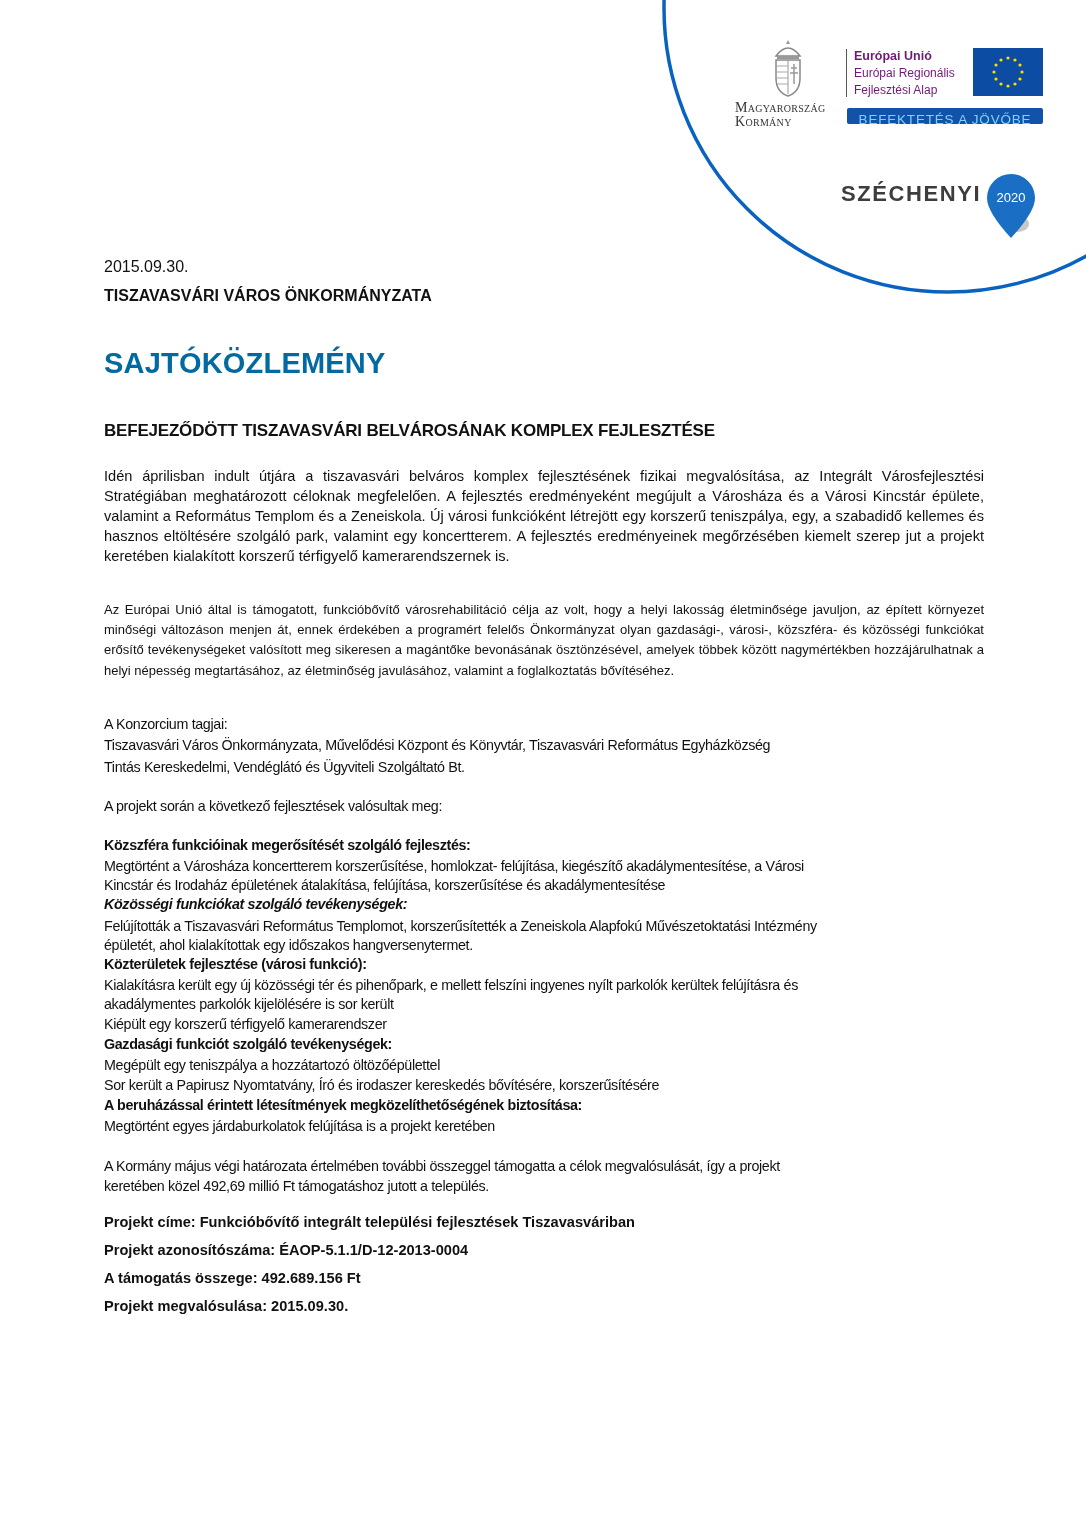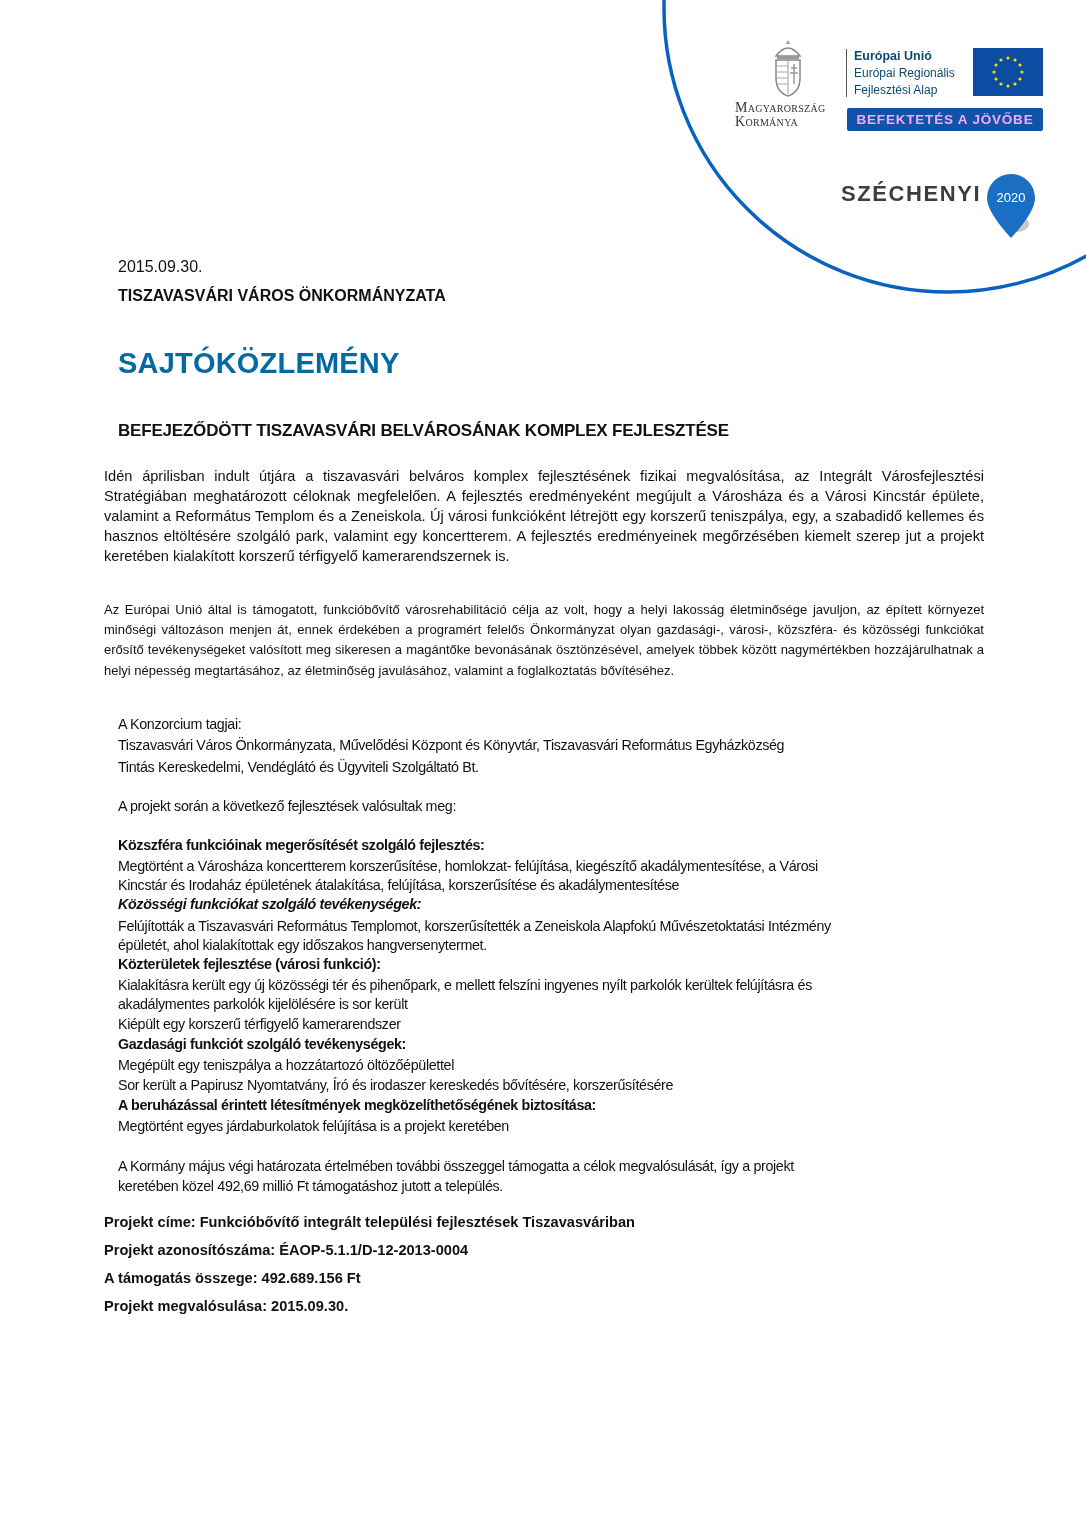--- a/index.html
+++ b/index.html
@@ -8,44 +8,44 @@
 
   .arc { position: absolute; left: 0; top: 0; width: 1086px; height: 320px; pointer-events: none; }
 
   
   .logo-block { position: absolute; }
   .crest { left: 768px; top: 38px; width: 40px; height: 60px; }
   .gov-name { position: absolute; left: 735px; top: 101px; width: 104px; 
               font-family: "Liberation Serif", serif; font-size: 14px; line-height: 14px;
               letter-spacing: 0.3px; color: #333; font-variant: small-caps; }
   .eu-divider { position: absolute; left: 846px; top: 49px; width: 1px; height: 48px; background: #555; }
-  .eu-text { position: absolute; left: 854px; top: 48px; font-size: 12px; line-height: 17px; color: #0c4a6e; }
+  .eu-text { position: absolute; left: 854px; top: 48px; font-size: 12px; line-height: 17px; color: #701a75; }
   .eu-text .b { font-weight: bold; font-size: 12.5px; }
   .eu-flag { position: absolute; left: 973px; top: 48px; width: 70px; height: 48px; background: #0d4ca3; }
-  .befektetes { position: absolute; left: 847px; top: 108px; width: 196px; height: 23px;
-                background: #1252a8; color: #f0abfc; font-weight: bold; font-size: 13.5px;
+  .befektetes { position: absolute; left: 847px; top: 108px; width: 196px; height: 16px;
+                background: #1252a8; color: #7dd3fc; font-weight: normal; font-size: 13.5px;
                 letter-spacing: 0.8px; text-align: center; line-height: 23px; border-radius: 2px; }
   .szechenyi { position: absolute; left: 841px; top: 181px; font-weight: bold; font-size: 22px;
                letter-spacing: 1.6px; color: #3d3d3d; }
   .pin { position: absolute; left: 981px; top: 172px; width: 60px; height: 70px; }
 
   
   .content { position: absolute; left: 104px; top: 0; width: 880px; }
   .date { position: absolute; top: 258px; font-size: 16px; }
   .org { position: absolute; top: 287px; font-size: 16px; font-weight: bold; }
   .title { position: absolute; top: 347px; font-size: 29px; font-weight: bold; color: #0369a1; letter-spacing: 0.2px; }
   .subtitle { position: absolute; top: 421px; font-size: 17px; font-weight: bold; letter-spacing: -0.2px; }
 
   .lead { position: absolute; top: 466px; width: 880px; font-size: 14.6px; font-weight: normal;
           line-height: 20px; text-align: justify; }
   .para { position: absolute; top: 576px; width: 880px; font-size: 13px; line-height: 20.2px;
           text-align: justify; margin-top: 24px; }
 
   .small { font-size: 14.3px; letter-spacing: -0.35px; }
-  .line { position: absolute; white-space: nowrap; margin-left: 14px; }
+  .line { position: absolute; white-space: nowrap; }
   .bold { font-weight: bold; }
 
   .footer-line { position: absolute; font-weight: bold; font-size: 14.6px; white-space: nowrap; }
 </style>
 </head>
 <body>
 
 <svg class="arc" viewBox="0 0 1086 320">
   <circle cx="948" cy="8" r="284" fill="none" stroke="#0a62c0" stroke-width="3.5"></circle>
 </svg>
@@ -57,21 +57,21 @@
   <path d="M8 22 h24 v18 Q32 54 20 58 Q8 54 8 40 Z" fill="none" stroke="#888" stroke-width="1.5"></path>
   <line x1="20" y1="22" x2="20" y2="56" stroke="#999" stroke-width="1"></line>
   <line x1="9" y1="28" x2="20" y2="28" stroke="#aaa"></line>
     <line x1="9" y1="34" x2="20" y2="34" stroke="#aaa"></line>
   <line x1="9" y1="40" x2="20" y2="40" stroke="#aaa"></line>
     <line x1="9" y1="46" x2="20" y2="46" stroke="#aaa"></line>
   <path d="M26 26 v20 M23 30 h6 M22 35 h8" stroke="#999" stroke-width="1.5"></path>
 </svg>
 <div class="gov-name">
   <div>Magyarország</div>
-  <div>Kormánya</div>
+  <div>Kormány</div>
 </div>
 
 <div class="eu-divider"></div>
 <div class="eu-text">
   <div class="b">Európai Unió</div>
   <div>Európai Regionális</div>
   <div>Fejlesztési Alap</div>
 </div>
 <svg class="eu-flag" viewBox="0 0 70 48">
   <rect width="70" height="48" fill="#0d4ca3"></rect>

